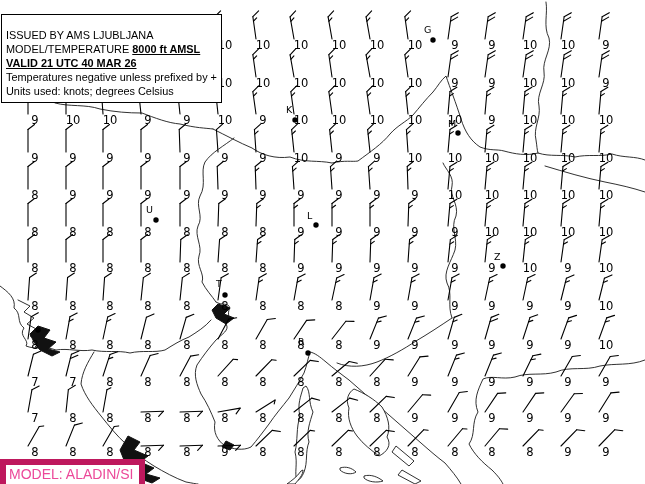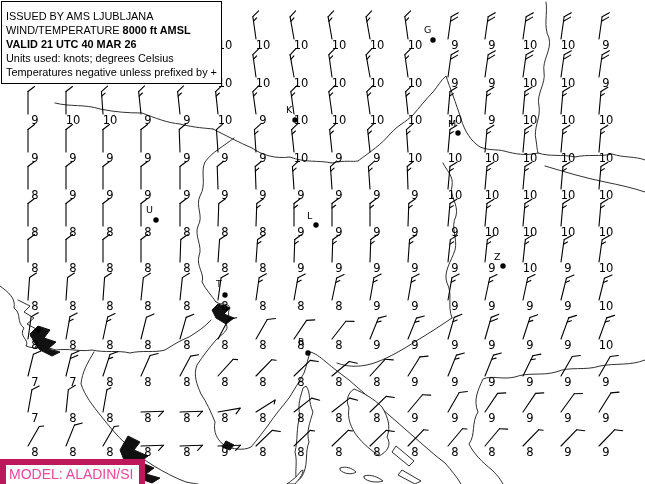--- a/index.html
+++ b/index.html
@@ -5,24 +5,24 @@
   html,body{margin:0;padding:0;background:#fff;}
   #stage{position:relative;width:645px;height:484px;background:#fff;overflow:hidden;
          font-family:"DejaVu Sans",sans-serif;}
   #map-svg{position:absolute;left:0;top:0;}
   .map-line{fill:none;stroke:#1a1a1a;stroke-width:0.9;stroke-linejoin:round;stroke-linecap:round;}
   .map-blob{fill:#111;stroke:#111;stroke-width:1;}
   .island{fill:#fff;stroke:#1a1a1a;stroke-width:0.9;}
   .barb{stroke:#000;stroke-width:1.1;fill:none;stroke-linecap:round;}
   .temp{font-size:11.5px;fill:#000;}
   .city-label{font-size:9.5px;fill:#000;}
-  #header-box{position:absolute;left:1px;top:1px;width:212px;border:1px solid #000;
-      background:#fff;padding:8px 3px 3px 4px;font-family:"Liberation Sans",sans-serif;
+  #header-box{position:absolute;left:1px;top:14px;width:212px;border:1px solid #000;
+      background:#fff;padding:14px 3px 3px 4px;font-family:"Liberation Sans",sans-serif;
       font-size:10.9px;line-height:13.9px;color:#000;z-index:5;}
-  #header-box .b{font-weight:bold;}
+  #header-box .b{font-weight:bold;text-decoration:underline;}
   #model-box{position:absolute;left:0px;top:459px;border:6px solid #be185d;background:#fff;
       padding:1px 6px 2px 3px;font-family:"Liberation Sans",sans-serif;font-size:14px;
       color:#ec4899;z-index:5;}
 </style>
 </head>
 <body>
 
 <div id="stage">
 
   <svg id="map-svg" width="645" height="484" viewBox="0 0 645 484">
@@ -1103,20 +1103,20 @@
           <text x="298" y="345" class="city-label">R</text>
         </g>
         <g>
           <circle cx="38" cy="330" r="2.7" fill="#000"></circle>
         </g>
       </g>
   </svg>
 
   <div id="header-box">
       <div><span>ISSUED BY AMS LJUBLJANA</span></div>
-      <div><span>WIND/TEMPERATURE </span><span class="b">8000 ft AMSL</span></div>
+      <div><span>MODEL/TEMPERATURE </span><span class="b">8000 ft AMSL</span></div>
       <div><span class="b">VALID 21 UTC 40 MAR 26</span></div>
+      <div><span>Temperatures negative unless prefixed by +</span></div>
       <div><span>Units used: knots; degrees Celsius</span></div>
-      <div><span>Temperatures negative unless prefixed by +</span></div>
     </div>
 
   <div id="model-box">MODEL: ALADIN/SI</div>
 </div>
 
 </body></html>

